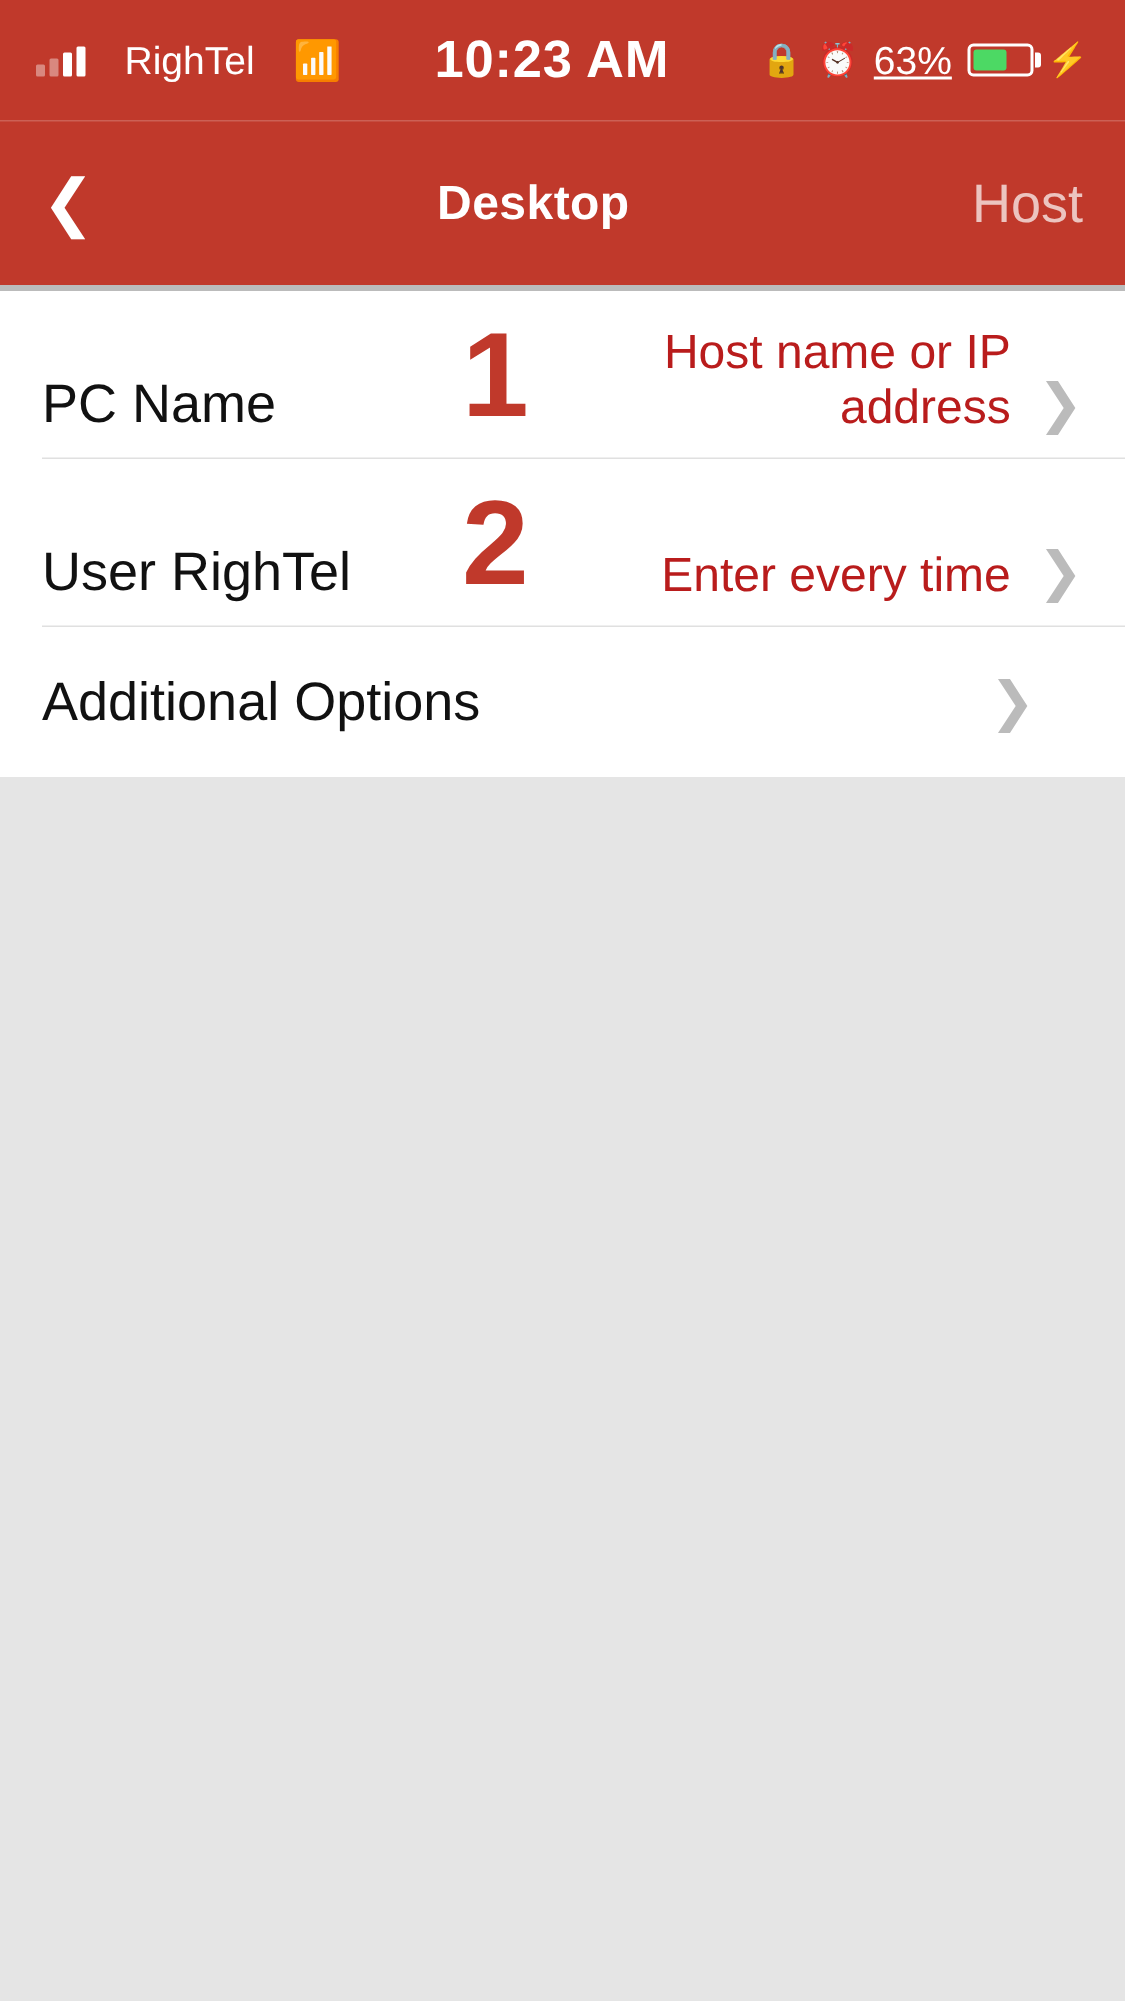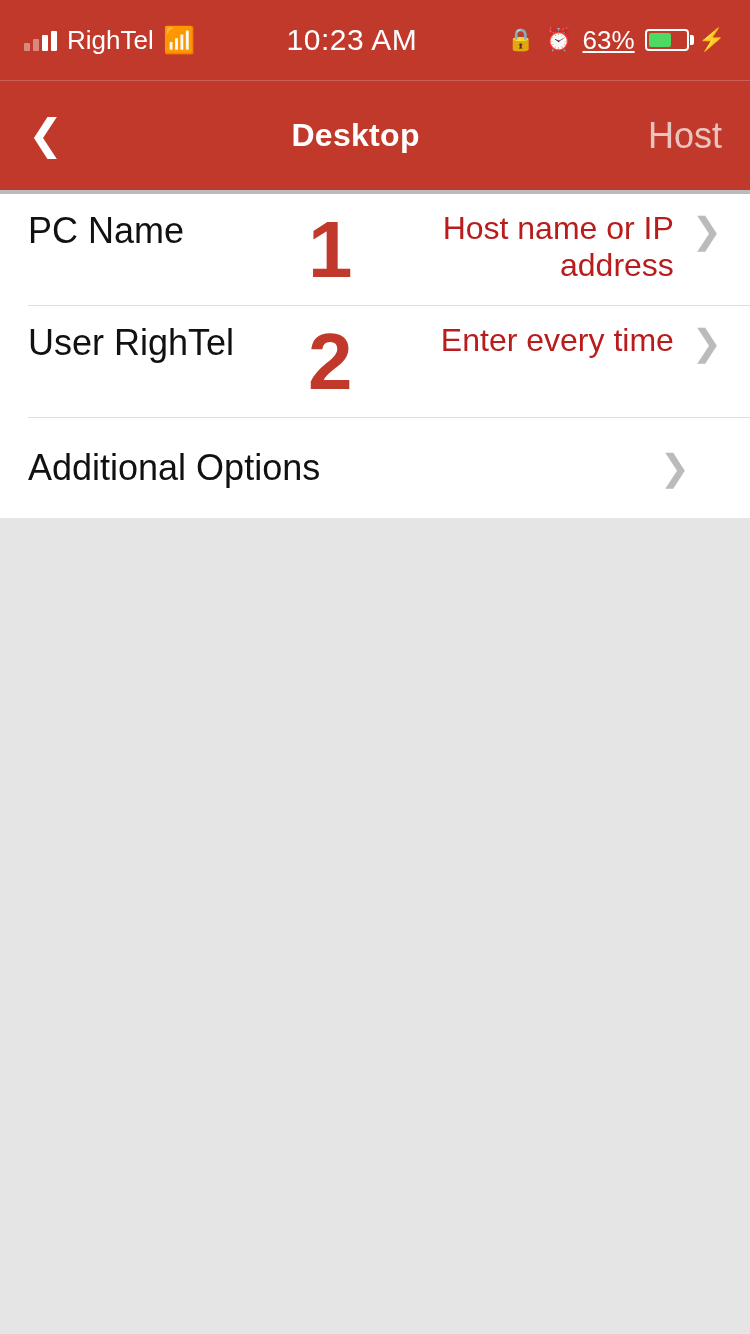--- a/index.html
+++ b/index.html
@@ -26,21 +26,21 @@
       align-items: center;
       justify-content: space-between;
       padding: 0 24px;
       color: white;
       font-size: 28px;
     }
 
     .status-bar-left {
       display: flex;
       align-items: center;
-      gap: 10px;
+      gap: 26px;
       min-width: 160px;
     }
 
     .signal-bars {
       display: flex;
       align-items: flex-end;
       gap: 3px;
       height: 22px;
     }
 
@@ -57,22 +57,22 @@
     .carrier {
       font-size: 26px;
       font-weight: 500;
     }
 
     .wifi-icon {
       font-size: 26px;
     }
 
     .status-bar-center {
-      font-size: 30px;
-      font-weight: 400;
+      font-size: 35px;
+      font-weight: 700;
       letter-spacing: 0.5px;
     }
 
     .status-bar-right {
       display: flex;
       align-items: center;
       gap: 10px;
       min-width: 160px;
       justify-content: flex-end;
       font-size: 24px;
@@ -163,21 +163,21 @@
     }
 
     
     .form-section {
       background: white;
       margin-top: 0;
     }
 
     .form-row {
       display: flex;
-      align-items: flex-start;
+      align-items: flex-end;
       width: 750px;
       min-height: 100px;
       background: white;
       padding: 16px 28px;
       position: relative;
       cursor: pointer;
     }
 
     .form-row-divider {
       position: absolute;

